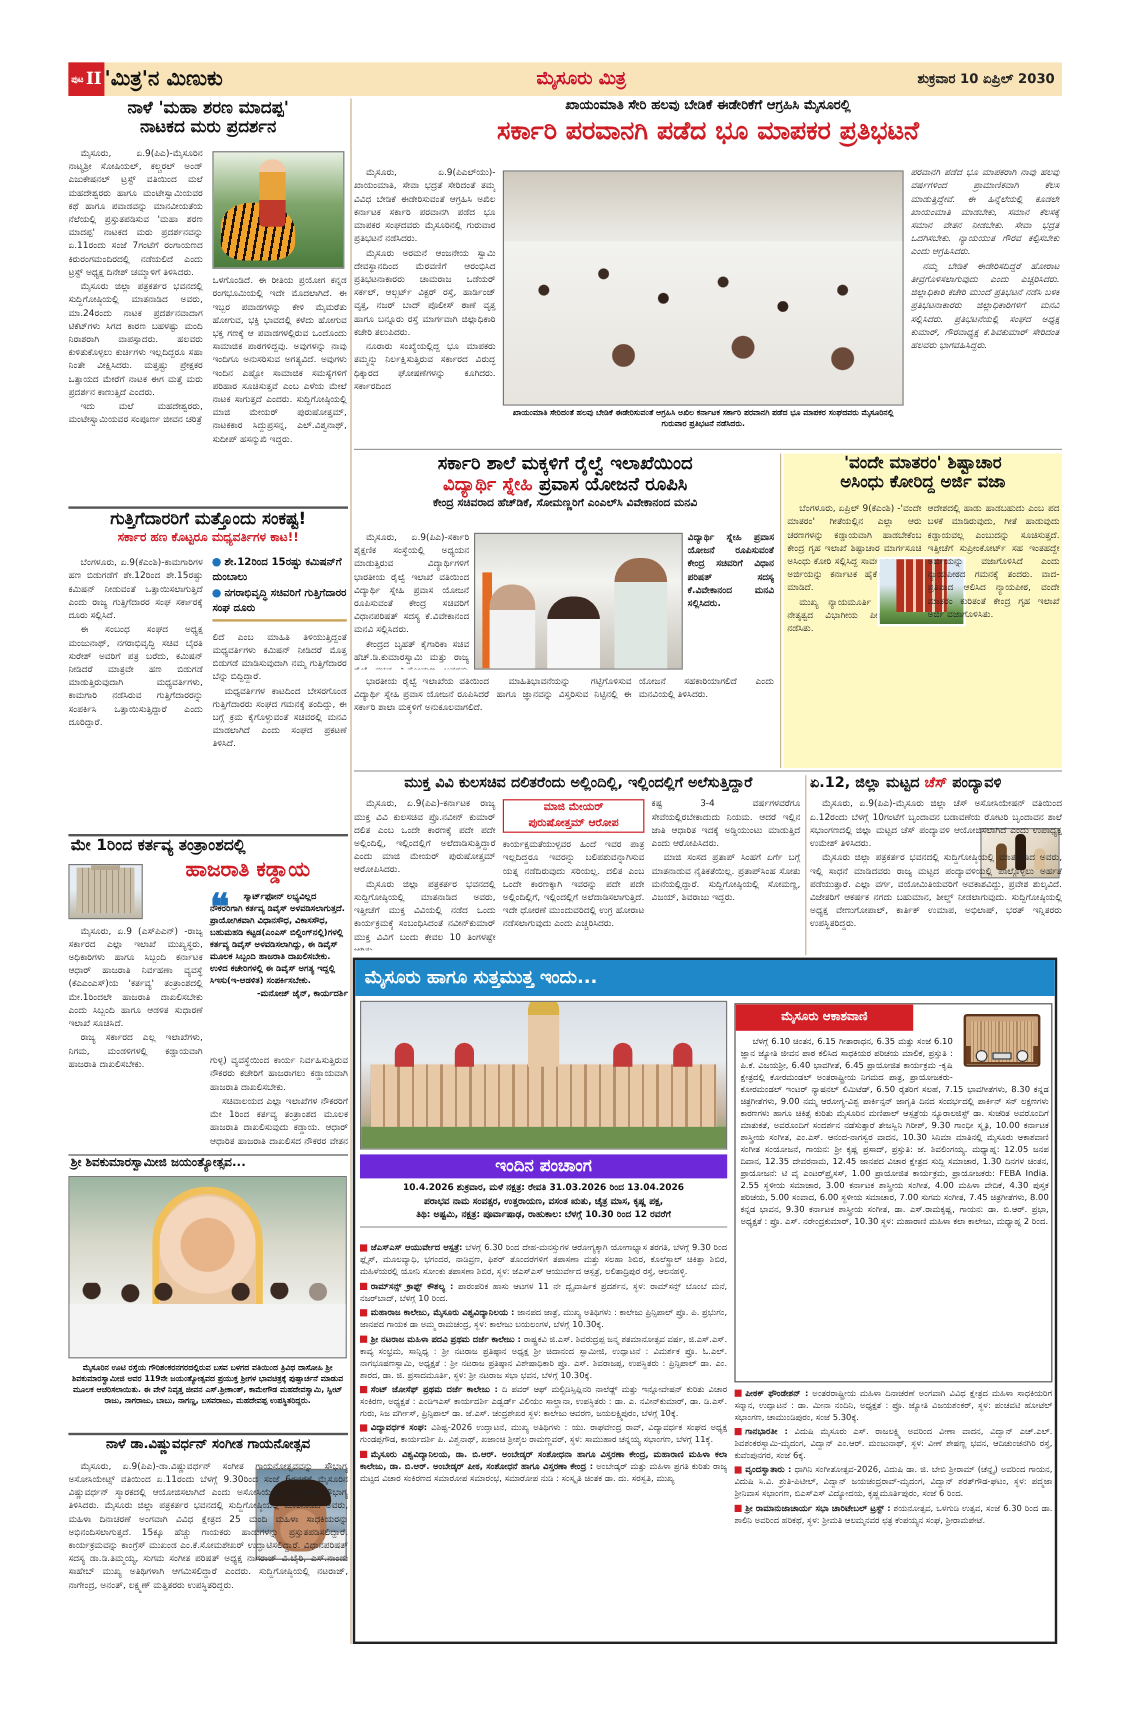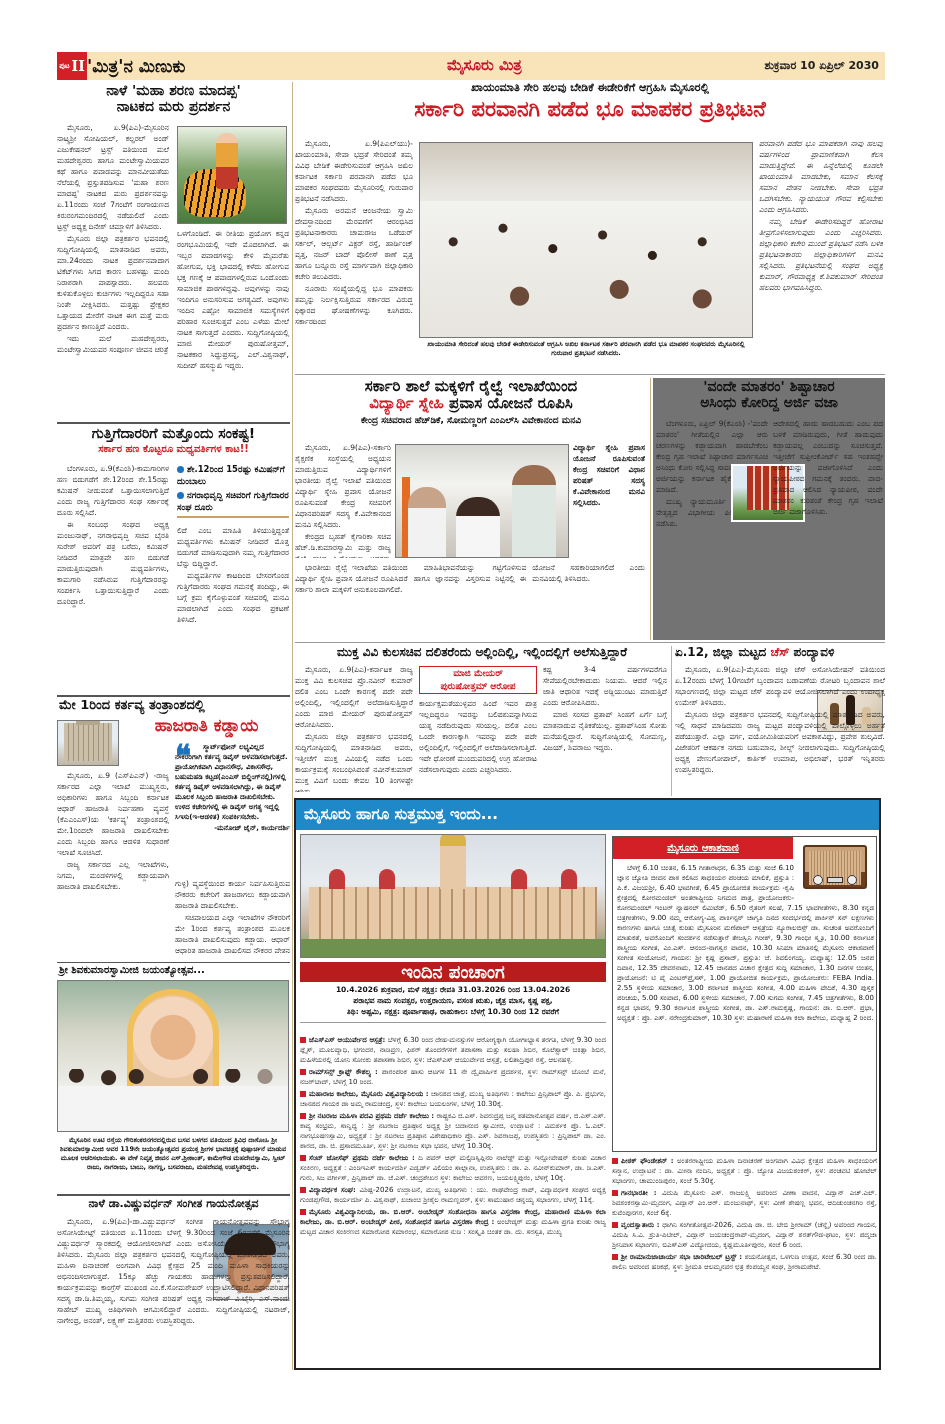--- a/index.html
+++ b/index.html
@@ -87,21 +87,21 @@
   .img-radio .cab { position: absolute; left: 6px; right: 6px; top: 6px; bottom: 8px; background: linear-gradient(180deg, #c9a27a 0 62%, #6a3e1f 62% 100%); border-radius: 3px; border: 2px solid #5b3419; }
   .img-radio .grill { position: absolute; left: 12px; right: 12px; top: 12px; height: 34px; background: repeating-linear-gradient(90deg,#d8b58d 0 2px,#b08a63 2px 3px); }
   .img-radio .dial { position: absolute; left: 30px; right: 30px; bottom: 14px; height: 6px; background: #ddd; border: 1px solid #333; }
   .img-radio .knob { position: absolute; bottom: 12px; width: 10px; height: 10px; border-radius: 50%; background: #eee; border: 1px solid #333; }
 
   .bullet-red { display: inline-block; width: 6px; height: 6px; background: #d01c24; margin-right: 3px; vertical-align: middle; }
   .dot-blue { display: inline-block; width: 7px; height: 7px; border-radius: 50%; background: #1e73be; margin-right: 3px; vertical-align: middle; }
 
   .today-box { position: absolute; left: 237px; top: 746px; width: 587px; height: 572px; border: 2px solid #222; background: #fff; }
   .today-head { height: 30px; background: #1e88c8; color: #fff; font-size: 15px; font-weight: bold; padding: 5px 8px; }
-  .panchanga-head { background: #b91c1c; color: #fff; text-align: center; font-size: 18px; font-weight: bold; height: 20px; line-height: 20px; }
+  .panchanga-head { background: #6d28d9; color: #fff; text-align: center; font-size: 14px; font-weight: bold; height: 20px; line-height: 20px; }
   .akash-head { background: #d32027; color: #fff; text-align: center; font-size: 10px; font-weight: bold; height: 22px; line-height: 22px; }
   .event { font-size: 7px; line-height: 10px; margin-bottom: 2px; text-align: justify; color: #222; }
   .event b { font-weight: bold; }
 </style>
 </head>
 <body>
 
 <div class="page">
 
   <div class="masthead">
@@ -242,21 +242,21 @@
       <p style="text-ind:0;text-indent:0">ವಿದ್ಯಾರ್ಥಿ ಸ್ನೇಹಿ ಪ್ರವಾಸ ಯೋಜನೆ ರೂಪಿಸುವಂತೆ ಕೇಂದ್ರ ಸಚಿವರಿಗೆ ವಿಧಾನ ಪರಿಷತ್ ಸದಸ್ಯ ಕೆ.ವಿವೇಕಾನಂದ ಮನವಿ ಸಲ್ಲಿಸಿದರು.</p>
     </div>
     <div class="body-text" style="position:absolute;left:0;top:184px;width:350px;height:76px;overflow:hidden;column-count:3;column-gap:6px;">
       <p>ಭಾರತೀಯ ರೈಲ್ವೆ ಇಲಾಖೆಯ ವತಿಯಿಂದ ವಿದ್ಯಾರ್ಥಿ ಸ್ನೇಹಿ ಪ್ರವಾಸ ಯೋಜನೆ ರೂಪಿಸಿದರೆ ಸರ್ಕಾರಿ ಶಾಲಾ ಮಕ್ಕಳಿಗೆ ಅನುಕೂಲವಾಗಲಿದೆ.</p>
       <p>ಮಾಹಿತಿಭಾವನೆಯನ್ನು ಗಟ್ಟಿಗೊಳಿಸುವ ಹಾಗೂ ಜ್ಞಾನವನ್ನು ವಿಸ್ತರಿಸುವ ನಿಟ್ಟಿನಲ್ಲಿ ಈ ಯೋಜನೆ ಸಹಕಾರಿಯಾಗಲಿದೆ ಎಂದು ಮನವಿಯಲ್ಲಿ ತಿಳಿಸಿದರು.</p>
     </div>
   </div>
 
   <div class="vrule" style="left:593px;top:326px;height:262px;"></div>
 
-  <div style="position:absolute;left:596px;top:326px;width:232px;height:262px;background:#737373;">
+  <div style="position:absolute;left:596px;top:326px;width:232px;height:262px;background:#fef9c3;">
     <div class="hl" style="font-size:14px;">'ವಂದೇ ಮಾತರಂ' ಶಿಷ್ಟಾಚಾರ</div>
     <div class="hl" style="font-size:14px;">ಅಸಿಂಧು ಕೋರಿದ್ದ ಅರ್ಜಿ ವಜಾ</div>
     <div class="body-text" style="position:absolute;left:3px;top:40px;width:112px;height:218px;overflow:hidden;">
       <p>ಬೆಂಗಳೂರು, ಏಪ್ರಿಲ್ 9(ಕೆಎಂಶಿ) -'ವಂದೇ ಮಾತರಂ' ಗೀತೆಯಲ್ಲಿನ ಎಲ್ಲಾ ಆರು ಚರಣಗಳನ್ನು ಕಡ್ಡಾಯವಾಗಿ ಹಾಡಬೇಕೆಂಬ ಕೇಂದ್ರ ಗೃಹ ಇಲಾಖೆ ಶಿಷ್ಟಾಚಾರ ಮಾರ್ಗಸೂಚಿ ಅಸಿಂಧು ಕೋರಿ ಸಲ್ಲಿಸಿದ್ದ ಸಾರ್ವಜನಿಕ ಹಿತಾಸಕ್ತಿ ಅರ್ಜಿಯನ್ನು ಕರ್ನಾಟಕ ಹೈಕೋರ್ಟ್ ವಜಾ ಮಾಡಿದೆ.</p>
       <p>ಮುಖ್ಯ ನ್ಯಾಯಮೂರ್ತಿ ವಿಭು ಬಖ್ರು ನೇತೃತ್ವದ ವಿಭಾಗೀಯ ಪೀಠ ವಿಚಾರಣೆ ನಡೆಸಿತು.</p>
     </div>
     <div class="photo img-court" style="left:78px;top:86px;width:74px;height:58px;border:2px solid #fff;">
       <div class="bldg"></div>
         <div class="dome"></div>
     </div>
@@ -329,21 +329,21 @@
       <div class="event"><span class="bullet-red"></span><b>ಜೆಎಸ್‌ಎಸ್ ಆಯುರ್ವೇದ ಆಸ್ಪತ್ರೆ:</b> <span>ಬೆಳಗ್ಗೆ 6.30 ರಿಂದ ದೇಹ-ಮನಸ್ಸುಗಳ ಆರೋಗ್ಯಕ್ಕಾಗಿ ಯೋಗಾಭ್ಯಾಸ ತರಗತಿ, ಬೆಳಗ್ಗೆ 9.30 ರಿಂದ ಫ್ಲೈಸ್, ಮೂಲವ್ಯಾಧಿ, ಭಗಂದರ, ನಾಡಿವ್ರಣ, ಫಿಶರ್ ತೊಂದರೆಗಳಿಗೆ ತಪಾಸಣಾ ಮತ್ತು ಸಲಹಾ ಶಿಬಿರ, ಕೊಲೆಸ್ಟ್ರಾಲ್ ಚಿಕಿತ್ಸಾ ಶಿಬಿರ, ಮಹಿಳೆಯರಲ್ಲಿ ಯೋನಿ ಸೋಂಕು ತಪಾಸಣಾ ಶಿಬಿರ, ಸ್ಥಳ: ಜೆಎಸ್‌ಎಸ್ ಆಯುರ್ವೇದ ಆಸ್ಪತ್ರೆ, ಲಲಿತಾದ್ರಿಪುರ ರಸ್ತೆ, ಆಲನಹಳ್ಳಿ.</span></div>
       <div class="event"><span class="bullet-red"></span><b>ರಾಮ್‌ಸನ್ಸ್ ಕ್ರಾಫ್ಟ್ ಕೌಶಲ್ಯ :</b> <span>ಪಾರಂಪರಿಕ ಹಾಸು ಆಟಗಳ 11 ನೇ ದ್ವೈವಾರ್ಷಿಕ ಪ್ರದರ್ಶನ, ಸ್ಥಳ: ರಾಮ್‌ಸನ್ಸ್ ಬೊಂಬೆ ಮನೆ, ನಜರ್‌ಬಾದ್, ಬೆಳಗ್ಗೆ 10 ರಿಂದ.</span></div>
       <div class="event"><span class="bullet-red"></span><b>ಮಹಾರಾಜ ಕಾಲೇಜು, ಮೈಸೂರು ವಿಶ್ವವಿದ್ಯಾನಿಲಯ :</b> <span>ಜಾನಪದ ಜಾತ್ರೆ, ಮುಖ್ಯ ಅತಿಥಿಗಳು : ಕಾಲೇಜು ಪ್ರಿನ್ಸಿಪಾಲ್ ಪ್ರೊ. ಪಿ. ಪ್ರಭುಗಂ, ಜಾನಪದ ಗಾಯಕ ಡಾ ಅಮ್ಮ ರಾಮಚಂದ್ರ, ಸ್ಥಳ: ಕಾಲೇಜು ಬಯಲಂಗಳ, ಬೆಳಗ್ಗೆ 10.30ಕ್ಕೆ.</span></div>
       <div class="event"><span class="bullet-red"></span><b>ಶ್ರೀ ನಟರಾಜ ಮಹಿಳಾ ಪದವಿ ಪ್ರಥಮ ದರ್ಜೆ ಕಾಲೇಜು :</b> <span>ರಾಷ್ಟ್ರಕವಿ ಜಿ.ಎಸ್. ಶಿವರುದ್ರಪ್ಪ ಜನ್ಮ ಶತಮಾನೋತ್ಸವ ವರ್ಷ, ಜಿ.ಎಸ್.ಎಸ್. ಕಾವ್ಯ ಸಂಭ್ರಮ, ಸಾನ್ನಿಧ್ಯ : ಶ್ರೀ ನಟರಾಜ ಪ್ರತಿಷ್ಠಾನ ಅಧ್ಯಕ್ಷ ಶ್ರೀ ಚಿದಾನಂದ ಸ್ವಾಮೀಜಿ, ಉದ್ಘಾಟನೆ : ವಿಮರ್ಶಕ ಪ್ರೊ. ಓ.ಎಲ್. ನಾಗಭೂಷಣಸ್ವಾಮಿ, ಅಧ್ಯಕ್ಷತೆ : ಶ್ರೀ ನಟರಾಜ ಪ್ರತಿಷ್ಠಾನ ವಿಶೇಷಾಧಿಕಾರಿ ಪ್ರೊ. ಎಸ್. ಶಿವರಾಜಪ್ಪ, ಉಪಸ್ಥಿತರು : ಪ್ರಿನ್ಸಿಪಾಲ್ ಡಾ. ಎಂ. ಶಾರದ, ಡಾ. ಜಿ. ಪ್ರಸಾದಮೂರ್ತಿ, ಸ್ಥಳ: ಶ್ರೀ ನಟರಾಜ ಸಭಾ ಭವನ, ಬೆಳಗ್ಗೆ 10.30ಕ್ಕೆ.</span></div>
       <div class="event"><span class="bullet-red"></span><b>ಸೆಂಟ್ ಜೋಸೆಫ್ ಪ್ರಥಮ ದರ್ಜೆ ಕಾಲೇಜು :</b> <span>ದಿ ಪವರ್ ಆಫ್ ಮಲ್ಟಿಡಿಸ್ಸಿಪ್ಲಿನರಿ ನಾಲೆಡ್ಜ್ ಮತ್ತು ಇನ್ನೋವೇಷನ್ ಕುರಿತು ವಿಚಾರ ಸಂಕಿರಣ, ಅಧ್ಯಕ್ಷತೆ : ಎಂಡಿಇಎಸ್ ಕಾರ್ಯದರ್ಶಿ ಎಡ್ವರ್ಡ್ ವಿಲಿಯಂ ಸಾಲ್ಡಾನಾ, ಉಪಸ್ಥಿತರು : ಡಾ. ಎ. ನವೀನ್‌ಕುಮಾರ್, ಡಾ. ಡಿ.ಎಸ್. ಗುರು, ಸಿಜ ವರ್ಗೀಸ್, ಪ್ರಿನ್ಸಿಪಾಲ್ ಡಾ. ಜೆ.ಎಸ್. ಚಂದ್ರಶೇಖರ ಸ್ಥಳ: ಕಾಲೇಜು ಆವರಣ, ಜಯಲಕ್ಷ್ಮಿಪುರಂ, ಬೆಳಗ್ಗೆ 10ಕ್ಕೆ.</span></div>
       <div class="event"><span class="bullet-red"></span><b>ವಿದ್ಯಾವರ್ಧಕ ಸಂಘ:</b> <span>ವಿಶಿಷ್ಟ-2026 ಉದ್ಘಾಟನೆ, ಮುಖ್ಯ ಅತಿಥಿಗಳು : ಯು. ರಾಘವೇಂದ್ರ ರಾವ್, ವಿದ್ಯಾವರ್ಧಕ ಸಂಘದ ಅಧ್ಯಕ್ಷ ಗುಂಡಪ್ಪಗೌಡ, ಕಾರ್ಯದರ್ಶಿ ಪಿ. ವಿಶ್ವನಾಥ್, ಖಜಾಂಚಿ ಶ್ರೀಶೈಲ ರಾಮಣ್ಣವರ್, ಸ್ಥಳ: ಸಾಮುಹಾರ ಚನ್ನಯ್ಯ ಸಭಾಂಗಣ, ಬೆಳಗ್ಗೆ 11ಕ್ಕೆ.</span></div>
       <div class="event"><span class="bullet-red"></span><b>ಮೈಸೂರು ವಿಶ್ವವಿದ್ಯಾನಿಲಯ, ಡಾ. ಬಿ.ಆರ್. ಅಂಬೇಡ್ಕರ್ ಸಂಶೋಧನಾ ಹಾಗೂ ವಿಸ್ತರಣಾ ಕೇಂದ್ರ, ಮಹಾರಾಣಿ ಮಹಿಳಾ ಕಲಾ ಕಾಲೇಜು, ಡಾ. ಬಿ.ಆರ್. ಅಂಬೇಡ್ಕರ್ ಪೀಠ, ಸಂಶೋಧನೆ ಹಾಗೂ ವಿಸ್ತರಣಾ ಕೇಂದ್ರ :</b> <span>ಅಂಬೇಡ್ಕರ್ ಮತ್ತು ಮಹಿಳಾ ಪ್ರಗತಿ ಕುರಿತು ರಾಜ್ಯ ಮಟ್ಟದ ವಿಚಾರ ಸಂಕಿರಣದ ಸಮಾರೋಪ ಸಮಾರಂಭ, ಸಮಾರೋಪ ನುಡಿ : ಸಂಸ್ಕೃತಿ ಚಿಂತಕ ಡಾ. ದು. ಸರಸ್ವತಿ, ಮುಖ್ಯ</span></div>
     </div>
 
     <div style="position:absolute;left:316px;top:36px;width:265px;height:316px;border:1px solid #555;">
-      <div class="akash-head" style="width:180px;text-decoration:underline;">ಮೈಸೂರು ಆಕಾಶವಾಣಿ</div>
+      <div class="akash-head" style="width:148px;">ಮೈಸೂರು ಆಕಾಶವಾಣಿ</div>
       <div class="photo img-radio" style="left:184px;top:2px;width:76px;height:58px;border:none;">
         <div class="cab"></div>
         <div class="grill"></div>
         <div class="dial"></div>
         <div class="knob" style="left:16px;"></div>
         <div class="knob" style="right:16px;"></div>
       </div>
       <div style="position:absolute;left:4px;top:26px;width:257px;height:286px;overflow:hidden;font-size:7px;line-height:10px;text-align:justify;text-indent:10px;">
         <span style="float:right;width:80px;height:36px;"></span><span>ಬೆಳಗ್ಗೆ 6.10 ಚಿಂತನ, 6.15 ಗೀತಾರಾಧನ, 6.35 ಮತ್ತು ಸಂಜೆ 6.10 ಜ್ಞಾನ ಜ್ಯೋತಿ ಜೀವನ ಪಾಠ ಕಲಿಸಿದ ಸಾಧಕಿಯರ ಪರಿಚಯ ಮಾಲಿಕೆ, ಪ್ರಸ್ತುತಿ : ಪಿ.ಕೆ. ವಿಜಯಶ್ರೀ, 6.40 ಭಾವಗೀತೆ, 6.45 ಪ್ರಾಯೋಜಿತ ಕಾರ್ಯಕ್ರಮ -ಕೃಷಿ ಕ್ಷೇತ್ರದಲ್ಲಿ ಕೋರಮಂಡಲ್ ಅಂತರಾಷ್ಟ್ರೀಯ ನಿಗಮದ ಪಾತ್ರ, ಪ್ರಾಯೋಜಕರು-ಕೋರಮಂಡಲ್ ಇಂಟರ್ ನ್ಯಾಷನಲ್ ಲಿಮಿಟೆಡ್, 6.50 ರೈತರಿಗೆ ಸಲಹೆ, 7.15 ಭಾವಗೀತೆಗಳು, 8.30 ಕನ್ನಡ ಚಿತ್ರಗೀತೆಗಳು, 9.00 ನಮ್ಮ ಆರೋಗ್ಯ-ವಿಶ್ವ ಪಾರ್ಕಿನ್ಸನ್ ಜಾಗೃತಿ ದಿನದ ಸಂದರ್ಭದಲ್ಲಿ ಪಾರ್ಕಿನ್ ಸನ್ ಲಕ್ಷಣಗಳು ಕಾರಣಗಳು ಹಾಗೂ ಚಿಕಿತ್ಸೆ ಕುರಿತು ಮೈಸೂರಿನ ಮಣಿಪಾಲ್ ಆಸ್ಪತ್ರೆಯ ನ್ಯೂರಾಲಜಿಸ್ಟ್ ಡಾ. ಸುಚರಿತ ಅವರೊಂದಿಗೆ ಮಾತುಕತೆ, ಅವರೊಂದಿಗೆ ಸಂದರ್ಶನ ನಡೆಸುತ್ತಾರೆ ತೇಜಸ್ವಿನಿ ಗಿರೀಶ್, 9.30 ಗಾಂಧೀ ಸ್ಮೃತಿ, 10.00 ಕರ್ನಾಟಕ ಶಾಸ್ತ್ರೀಯ ಸಂಗೀತ, ಎಂ.ಎಸ್. ಆನಂದ-ನಾಗಸ್ವರ ವಾದನ, 10.30 ಸಿನಿಮಾ ಮಾತಿನಲ್ಲಿ ಮೈಸೂರು ಆಕಾಶವಾಣಿ ಸಂಗೀತ ಸಂಯೋಜನೆ, ಗಾಯನ: ಶ್ರೀ ಕೃಷ್ಣ ಪ್ರಸಾದ್, ಪ್ರಸ್ತುತಿ: ಜೆ. ಶಿವಲಿಂಗಯ್ಯ. ಮಧ್ಯಾಹ್ನ: 12.05 ಜನಪ ದಿವಾನ, 12.35 ದೇವರನಾಮ, 12.45 ಜಾನಪದ ವಿಚಾರ ಕ್ಷೇತ್ರದ ಸುದ್ದಿ ಸಮಾಚಾರ, 1.30 ದಿನಗಳ ಚಿಂತನ, ಪ್ರಾಯೋಜನೆ: ಟಿ ವೈ ಎಂಟರ್‌ಪ್ರೈಸಸ್, 1.00 ಪ್ರಾಯೋಜಿತ ಕಾರ್ಯಕ್ರಮ, ಪ್ರಾಯೋಜಕರು: FEBA India. 2.55 ಸ್ಥಳೀಯ ಸಮಾಚಾರ, 3.00 ಕರ್ನಾಟಕ ಶಾಸ್ತ್ರೀಯ ಸಂಗೀತ, 4.00 ಮಹಿಳಾ ವೇದಿಕೆ, 4.30 ಪುಸ್ತಕ ಪರಿಚಯ, 5.00 ಸಂವಾದ, 6.00 ಸ್ಥಳೀಯ ಸಮಾಚಾರ, 7.00 ಸುಗಮ ಸಂಗೀತ, 7.45 ಚಿತ್ರಗೀತೆಗಳು, 8.00 ಕನ್ನಡ ಭಾವನ, 9.30 ಕರ್ನಾಟಕ ಶಾಸ್ತ್ರೀಯ ಸಂಗೀತ, ಡಾ. ಎಸ್.ರಾಮಕೃಷ್ಣ, ಗಾಯನ: ಡಾ. ಬಿ.ಆರ್. ಪ್ರಭಾ, ಅಧ್ಯಕ್ಷತೆ : ಪ್ರೊ. ಎಸ್. ನರೇಂದ್ರಕುಮಾರ್, 10.30 ಸ್ಥಳ: ಮಹಾರಾಣಿ ಮಹಿಳಾ ಕಲಾ ಕಾಲೇಜು, ಮಧ್ಯಾಹ್ನ 2 ರಿಂದ.</span>
       </div>

